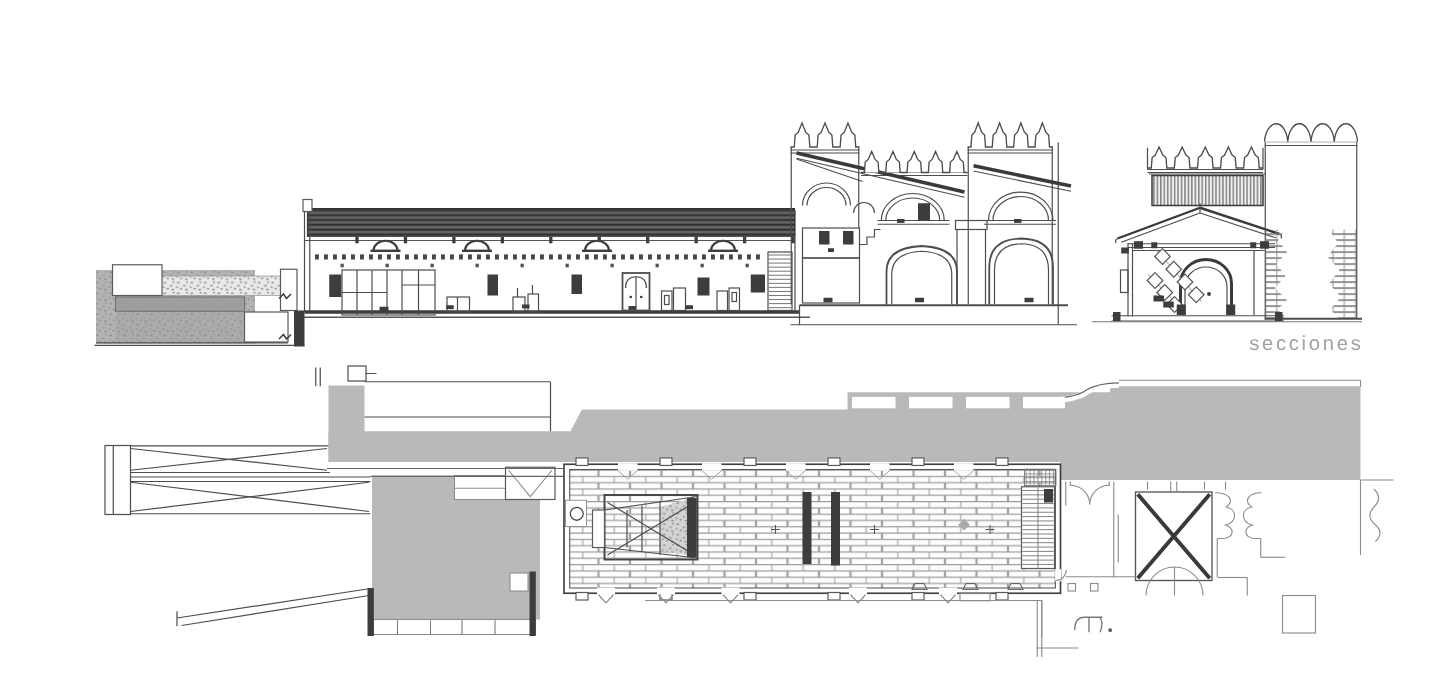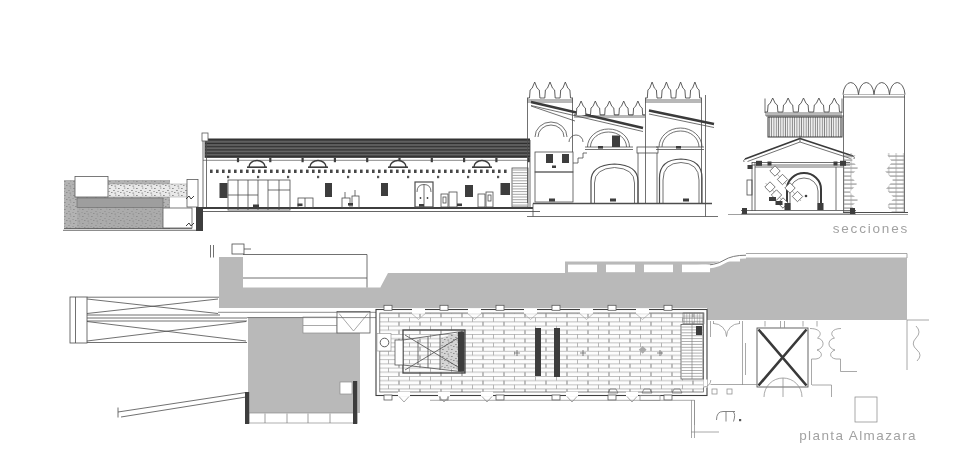--- a/index.html
+++ b/index.html
@@ -472,14 +472,13 @@
           <rect x="353" y="341" width="4.2" height="43" class="dk"></rect>
           <rect x="535" y="288" width="6" height="48" class="dk"></rect>
           <rect x="554" y="288" width="6" height="49" class="dk"></rect>
           <rect x="458" y="292" width="6.5" height="39.5" class="dk"></rect>
           <rect x="696" y="286" width="6" height="9" class="dk"></rect>
         </g>
   </g>
 </svg>
 
 <div class="label label-secciones">secciones</div>
-<div class="label label-planta">planta Almazara</div>
 </div>
 
 </body></html>

